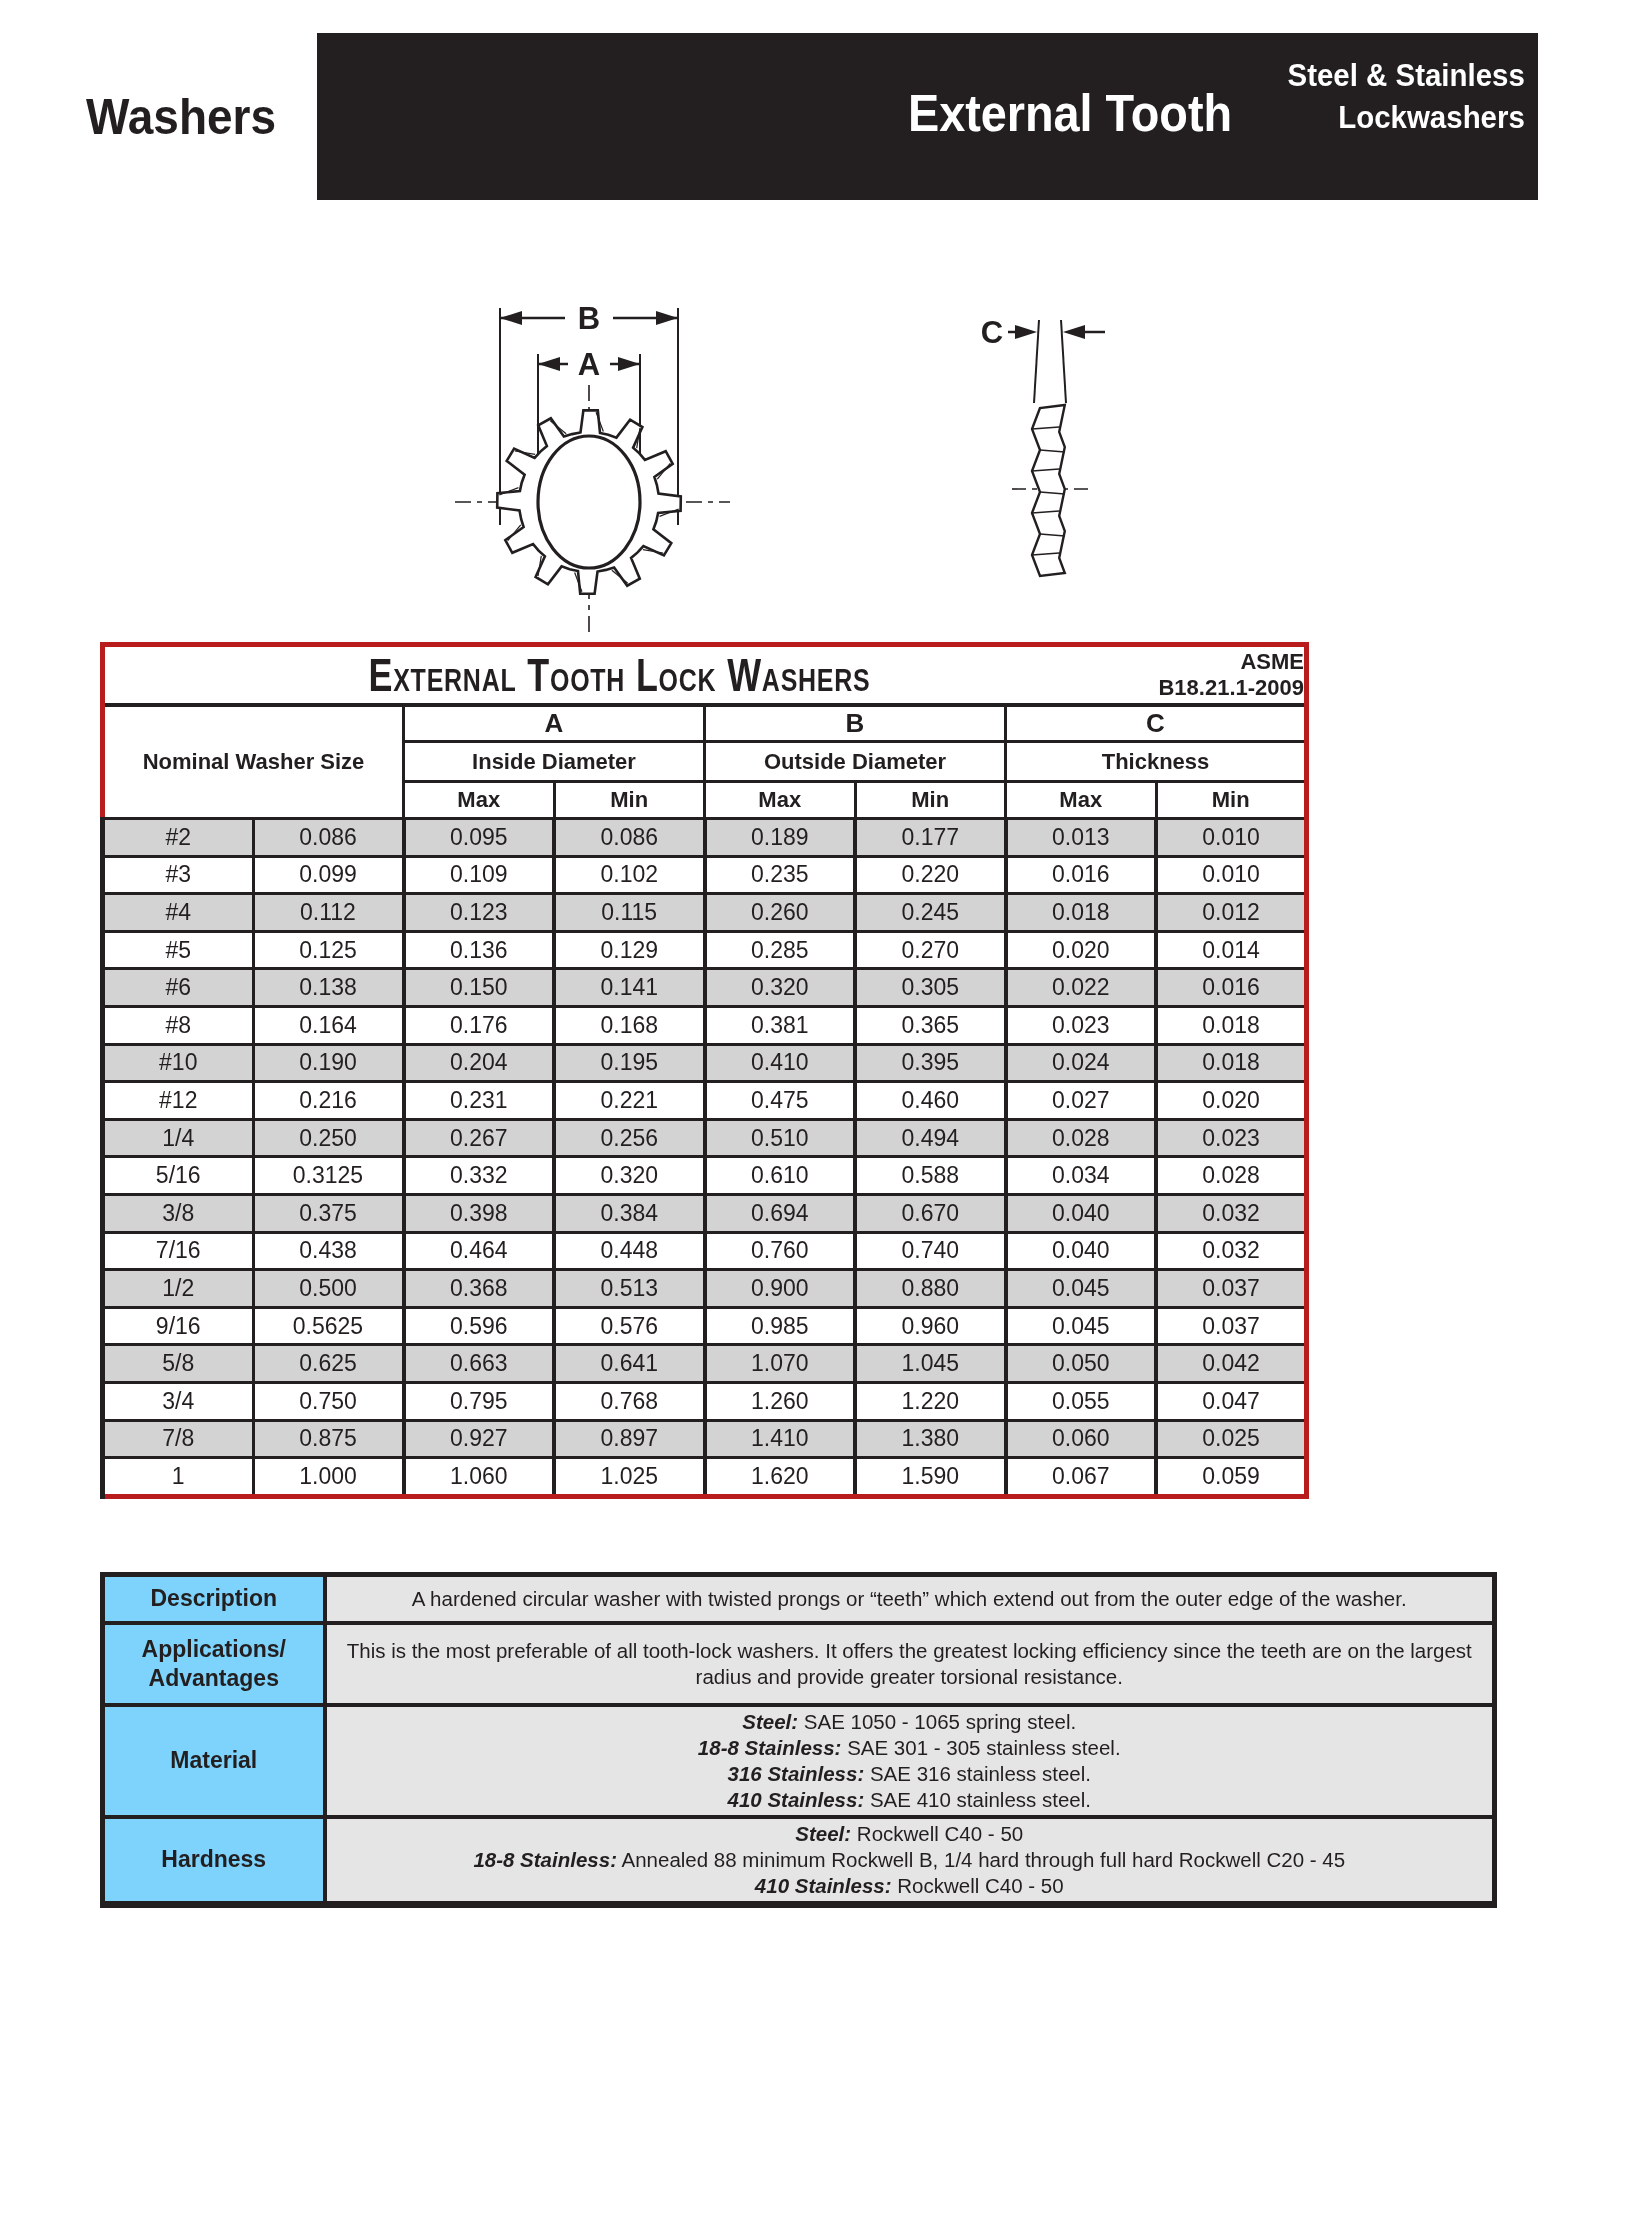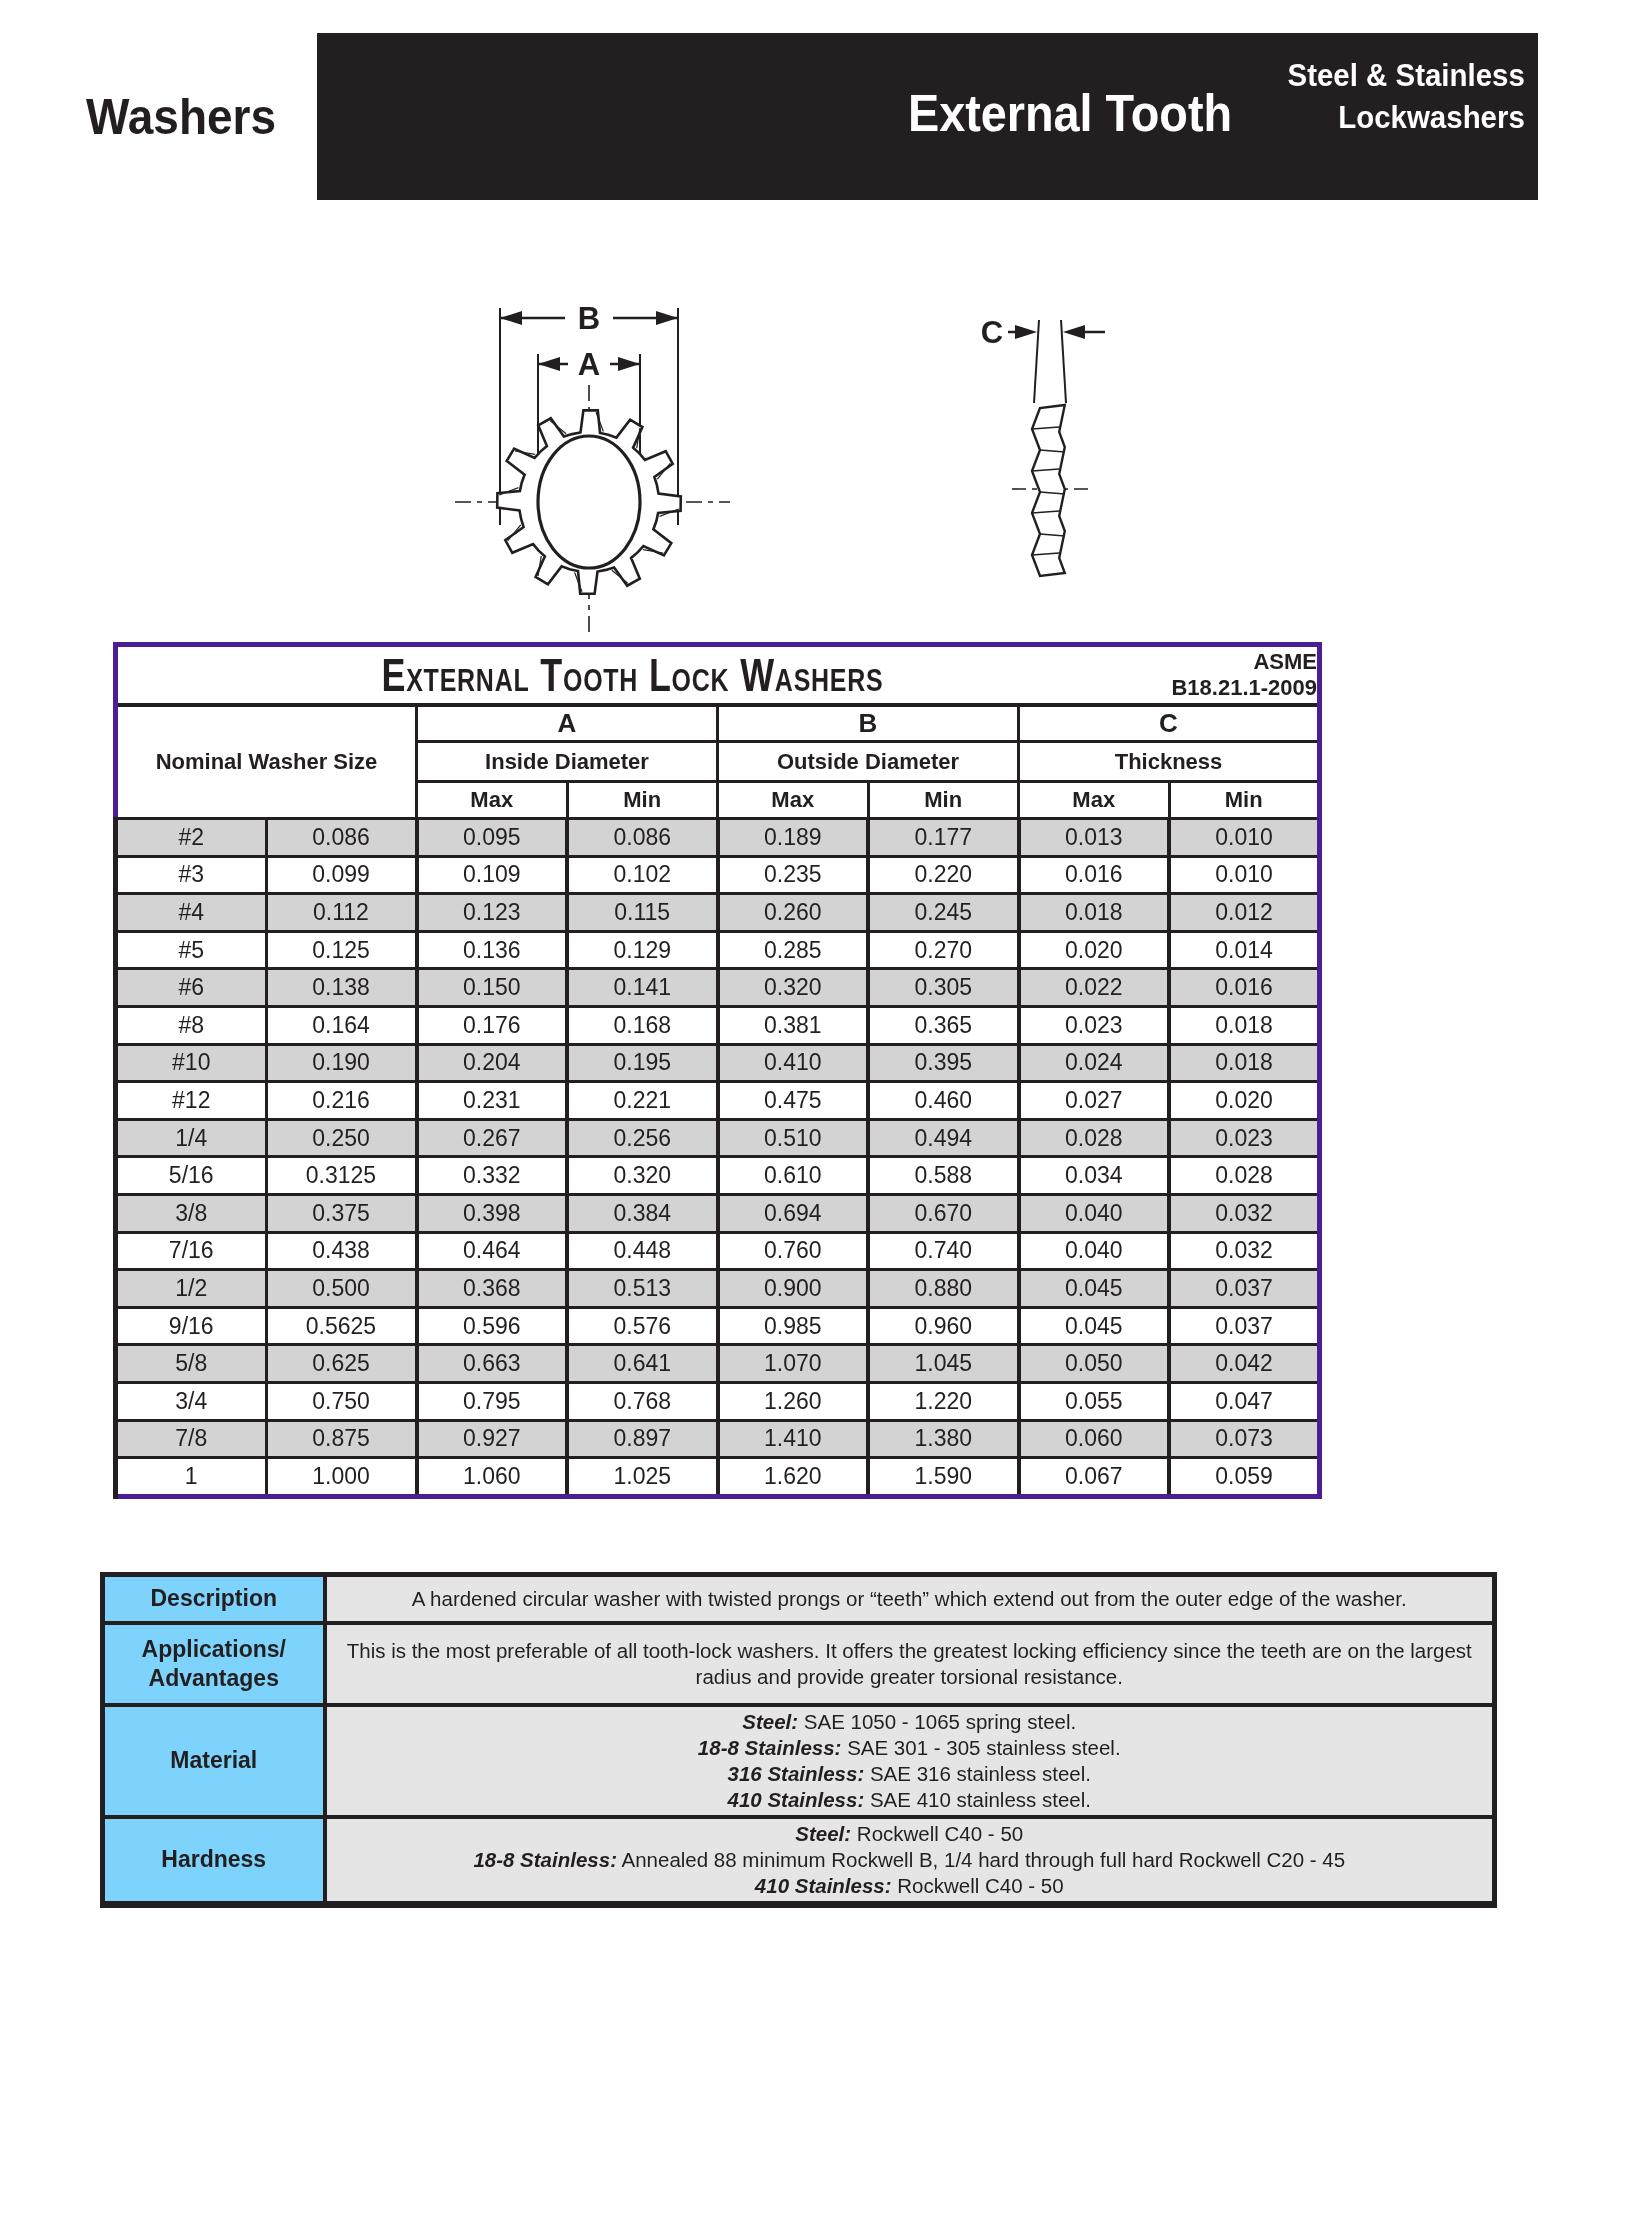--- a/index.html
+++ b/index.html
@@ -28,22 +28,21 @@
   }
   
   .diag{position:absolute;}
   .diag line, .diag path, .diag ellipse, .diag polyline{vector-effect:non-scaling-stroke;}
   .dim-label{font-family:"Liberation Sans", sans-serif; font-weight:bold; font-size:31px; fill:#231f20;}
   .art{stroke:#231f20; fill:none;}
   
   .spec-wrap{position:absolute; left:100px; top:642px; width:1397px;}
   table.spec{
     border-collapse:collapse; table-layout:fixed; width:1209px;
-    border:5px solid #4c1d95;
-    margin-left:13px;
+    border:5px solid #b91c1c;
   }
   table.spec th, table.spec td{
     border:3px solid #231f20; text-align:center; vertical-align:middle;
     padding:0; overflow:hidden; white-space:nowrap;
   }
   table.spec td{font-size:23px; height:34.6px; font-weight:normal; border-left-width:4px;}
   table.spec td:first-child{border-left-width:5px;}
   table.spec tr td:nth-child(2){border-left-width:2px;}
   table.spec tr.shaded td{background:#d3d3d3;}
   tr.title-row th{height:56px; border-bottom-width:4px;}
@@ -362,21 +361,21 @@
             <td>0.047</td>
           </tr>
           <tr class="shaded">
             <td>7/8</td>
             <td>0.875</td>
             <td>0.927</td>
             <td>0.897</td>
             <td>1.410</td>
             <td>1.380</td>
             <td>0.060</td>
-            <td>0.073</td>
+            <td>0.025</td>
           </tr>
           <tr>
             <td>1</td>
             <td>1.000</td>
             <td>1.060</td>
             <td>1.025</td>
             <td>1.620</td>
             <td>1.590</td>
             <td>0.067</td>
             <td>0.059</td>

